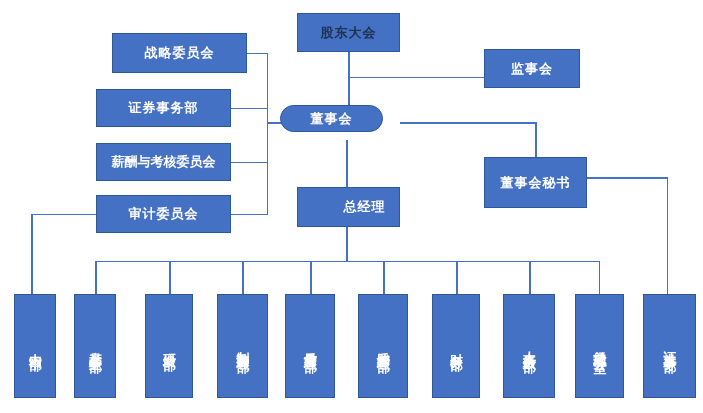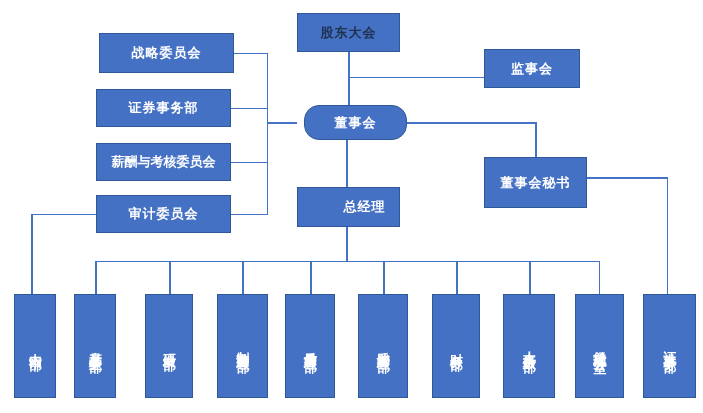--- a/index.html
+++ b/index.html
@@ -37,25 +37,25 @@
   }
   .node.dark-text { color: var(--text-top-box, #1F3250); }
   .node.vert {
     writing-mode: vertical-rl;
     letter-spacing: 2px;
     font-size: 13px;
   }
   
   #n-shareholders { left: 297px; top: 13px;  width: 103px; height: 39px; }
   #n-supervisory  { left: 484px; top: 49px;  width: 96px;  height: 39px; }
-  #n-board        { left: 304px; top: 105px; width: 103px; height: 35px; border-radius: 15px; }
+  #n-board        { left: 280px; top: 105px; width: 103px; height: 27px; border-radius: 15px; }
   #n-secretary    { left: 484px; top: 157px; width: 103px; height: 51px; }
   #n-gm           { left: 297px; top: 187px; width: 103px; height: 40px; padding-left: 32px; }
   
-  #n-strategy     { left: 99px; top: 33px;  width: 135px; height: 40px; }
+  #n-strategy     { left: 112px; top: 33px;  width: 135px; height: 40px; }
   #n-nomination   { left: 96px; top: 89px;  width: 135px; height: 38px; }
   #n-remuneration { left: 96px; top: 143px; width: 135px; height: 38px; letter-spacing: 0; }
   #n-audit        { left: 96px; top: 195px; width: 135px; height: 38px; }
   
   .dept { top: 294px; height: 104px; }
   #n-dept0 { left: 14px;  width: 42px; }
   #n-dept1 { left: 74px;  width: 42px; }
   #n-dept2 { left: 145px; width: 48px; }
   #n-dept3 { left: 217px; width: 51px; }
   #n-dept4 { left: 285px; width: 50px; }

